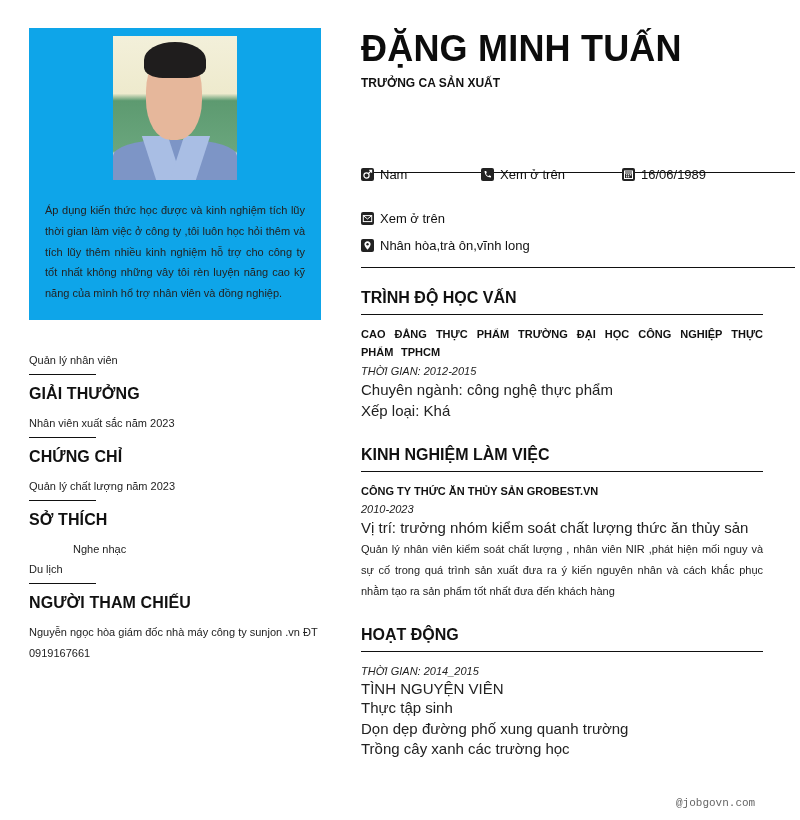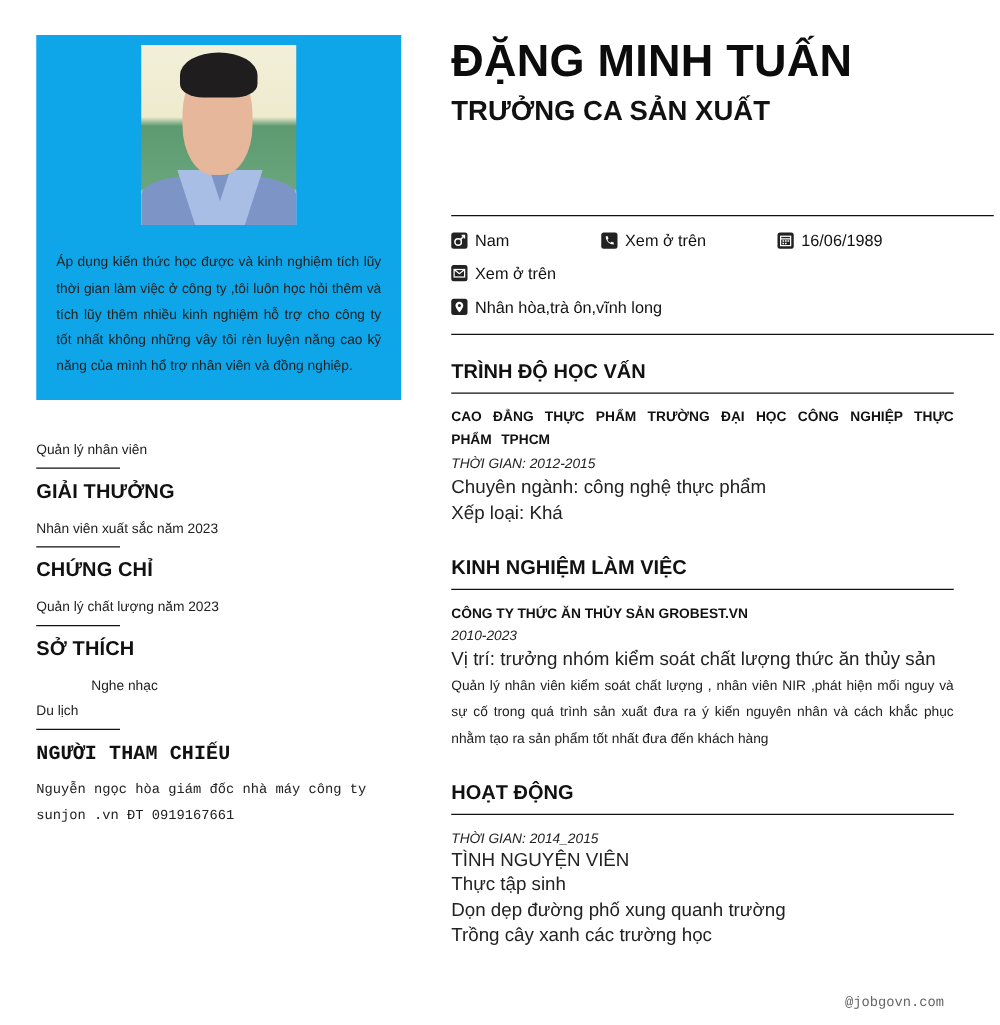--- a/index.html
+++ b/index.html
@@ -23,21 +23,21 @@
       font-size: 11px; line-height: 20.8px; color: #222; text-align: justify;
     }
 
     .side-section { margin-top: 0; }
     .side-title { font-size: 16px; font-weight: bold; color: #111; letter-spacing: 0.1px; }
     .side-item { font-size: 11px; color: #222; line-height: 20px; }
     .side-rule { width: 67px; height: 1px; background: #111; }
 
     .right-col { position: absolute; left: 361px; top: 28px; width: 434px; }
     .name { font-size: 36px; font-weight: bold; color: #0c0c0c; letter-spacing: 0.2px; line-height: 42px; }
-    .job-title { font-size: 22px; font-weight: bold; color: #111; margin-top: 6px; }
+    .job-title { font-size: 12px; font-weight: bold; color: #111; margin-top: 6px; }
 
     .info-rule { position: absolute; left: 361px; width: 434px; height: 1px; background: #111; }
     .info-row { position: absolute; left: 361px; height: 16px; display: flex; align-items: center; font-size: 13px; color: #111; }
     .info-item { display: flex; align-items: center; }
     .icon { display: inline-block; width: 13px; height: 13px; background: #222; border-radius: 2px; margin-right: 6px; position: relative; }
     .icon svg { position: absolute; left: 0; top: 0; }
 
     .section { position: absolute; left: 361px; width: 402px; }
     .section-title { font-size: 16px; font-weight: bold; color: #111; }
     .section-rule { height: 1px; background: #111; width: 402px; }
@@ -82,35 +82,35 @@
       <div class="side-rule" style="margin-top:4px;"></div>
     </div>
 
     <div class="side-section" style="margin-top:10px;">
       <div class="side-title">SỞ THÍCH</div>
       <div class="side-item" style="margin-top:10px;padding-left:44px;">Nghe nhạc</div>
       <div class="side-item">Du lịch</div>
       <div class="side-rule" style="margin-top:4px;"></div>
     </div>
 
-    <div class="side-section" style="margin-top:10px;font-family:Liberation Mono, monospace;">
+    <div class="side-section" style="margin-top:10px;">
       <div class="side-title">NGƯỜI THAM CHIẾU</div>
       <div class="side-item" style="margin-top:10px; line-height:21px; width:296px;">Nguyễn ngọc hòa giám đốc nhà máy công ty sunjon .vn ĐT 0919167661</div>
     </div>
   </div>
 </div>
 
 <div class="right-col">
   <div class="name">ĐẶNG MINH TUẤN</div>
   <div class="job-title">TRƯỞNG CA SẢN XUẤT</div>
 </div>
 
 <div class="info-rule" style="top:172px;"></div>
 
-<div class="info-row" style="top:184px;">
+<div class="info-row" style="top:166px;">
   <div class="info-item" style="width:120px;">
     <span class="icon">
       <svg width="13" height="13" viewBox="0 0 13 13">
           <circle cx="5.5" cy="7.5" r="2.6" fill="none" stroke="#fff" stroke-width="1.2"></circle>
           <line x1="7.4" y1="5.6" x2="10.5" y2="2.5" stroke="#fff" stroke-width="1.2"></line>
           <polyline points="8.3,2.4 10.6,2.4 10.6,4.7" fill="none" stroke="#fff" stroke-width="1.1"></polyline>
         </svg>
     </span>
     <span>Nam</span>
   </div>

